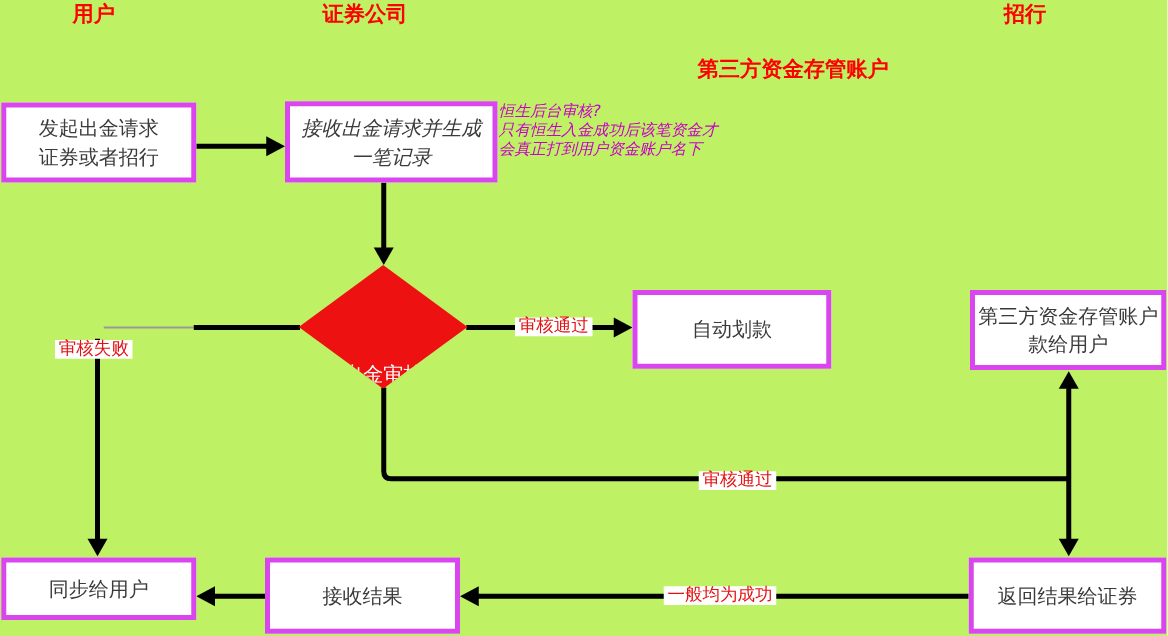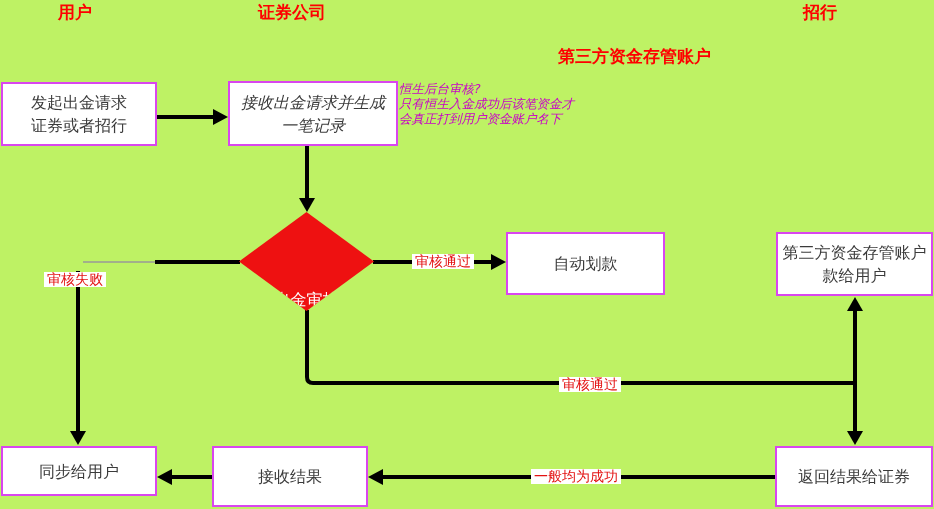--- a/index.html
+++ b/index.html
@@ -15,21 +15,21 @@
     position:absolute;
     color:#fe0000;
     font-size:17px;
     font-weight:bold;
     white-space:nowrap;
     line-height:19px;
   }
   .node{
     position:absolute;
     background:#ffffff;
-    border:2px solid #d946ef;
+    border:4px solid #d946ef;
     display:flex;
     align-items:center;
     justify-content:center;
     text-align:center;
     color:#3b3b3b;
     font-size:16px;
     line-height:23px;
     white-space:pre-line;
     box-sizing:border-box;
   }

